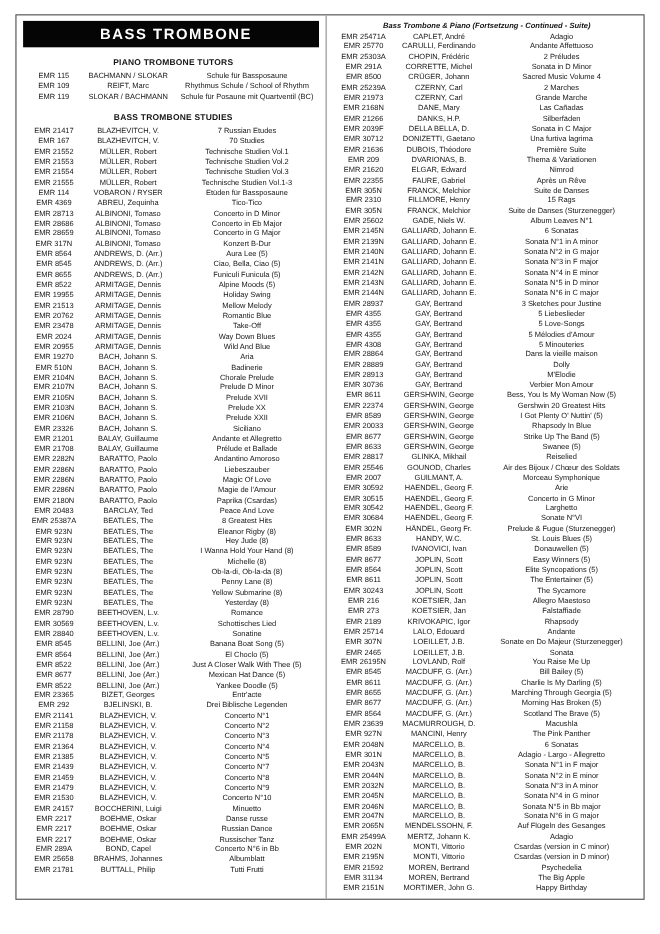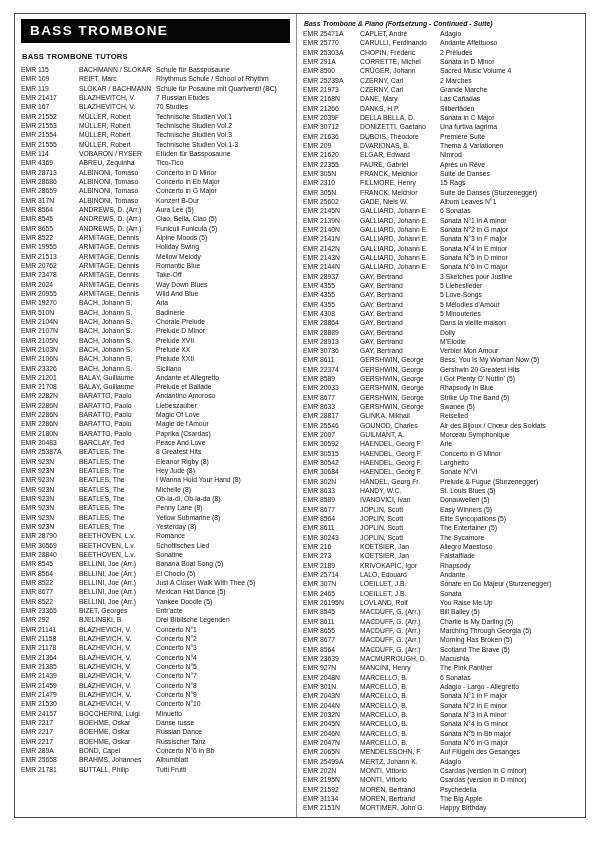--- a/index.html
+++ b/index.html
@@ -3,21 +3,21 @@
 <meta charset="utf-8">
 <style>
   html,body { margin:0; padding:0; }
   body {
     width:600px; height:849px; background:#ffffff; position:relative;
     font-family:"Liberation Sans", sans-serif; color:#151515;
     -webkit-font-smoothing:antialiased;
   }
   .page {
     position:absolute; left:14px; top:13px; width:570px; height:803px;
-    border:1px solid #4a4a4a; background:#fff; overflow:hidden;
+    border:1px solid #4a4a4a; background:#fff; overflow:hidden;text-align:center;
   }
   .vdivider { position:absolute; left:281px; top:0; height:100%; width:1px; background:#8d8d8d; }
   .col { position:absolute; top:0; }
   .col-left  { left:6px;  width:272px; }
   .col-right { left:288px; width:278px; }
   .banner {
     margin-top:5px; width:260px; background:#050505; color:#ffffff;
     font-weight:bold; font-size:13.5px; letter-spacing:1.4px;
     padding:4px 0 5px 9px; white-space:nowrap;
   }
@@ -40,21 +40,21 @@
 </head>
 <body>
 
 <div class="page">
   <div class="vdivider"></div>
 
   <div class="col col-left">
     <div class="banner">BASS TROMBONE</div>
 
     <div class="section">
-      <div class="section-title">BASS TROMBONE TUTORS</div>
+      <div class="section-title">PIANO TROMBONE TUTORS</div>
       <div class="rows">
 
           <div class="row">
             <span class="cell">EMR 115</span>
             <span class="cell">BACHMANN / SLOKAR</span>
             <span class="cell">Schule für Bassposaune</span>
           </div>
 
           <div class="row">
             <span class="cell">EMR 109</span>
@@ -64,20 +64,21 @@
 
           <div class="row">
             <span class="cell">EMR 119</span>
             <span class="cell">SLOKAR / BACHMANN</span>
             <span class="cell">Schule für Posaune mit Quartventil (BC)</span>
           </div>
         </div>
     </div>
 
     <div class="section">
+      <div class="section-title">BASS TROMBONE STUDIES</div>
       <div class="rows">
 
           <div class="row">
             <span class="cell">EMR 21417</span>
             <span class="cell">BLAZHEVITCH, V.</span>
             <span class="cell">7 Russian Etudes</span>
           </div>
 
           <div class="row">
             <span class="cell">EMR 167</span>

